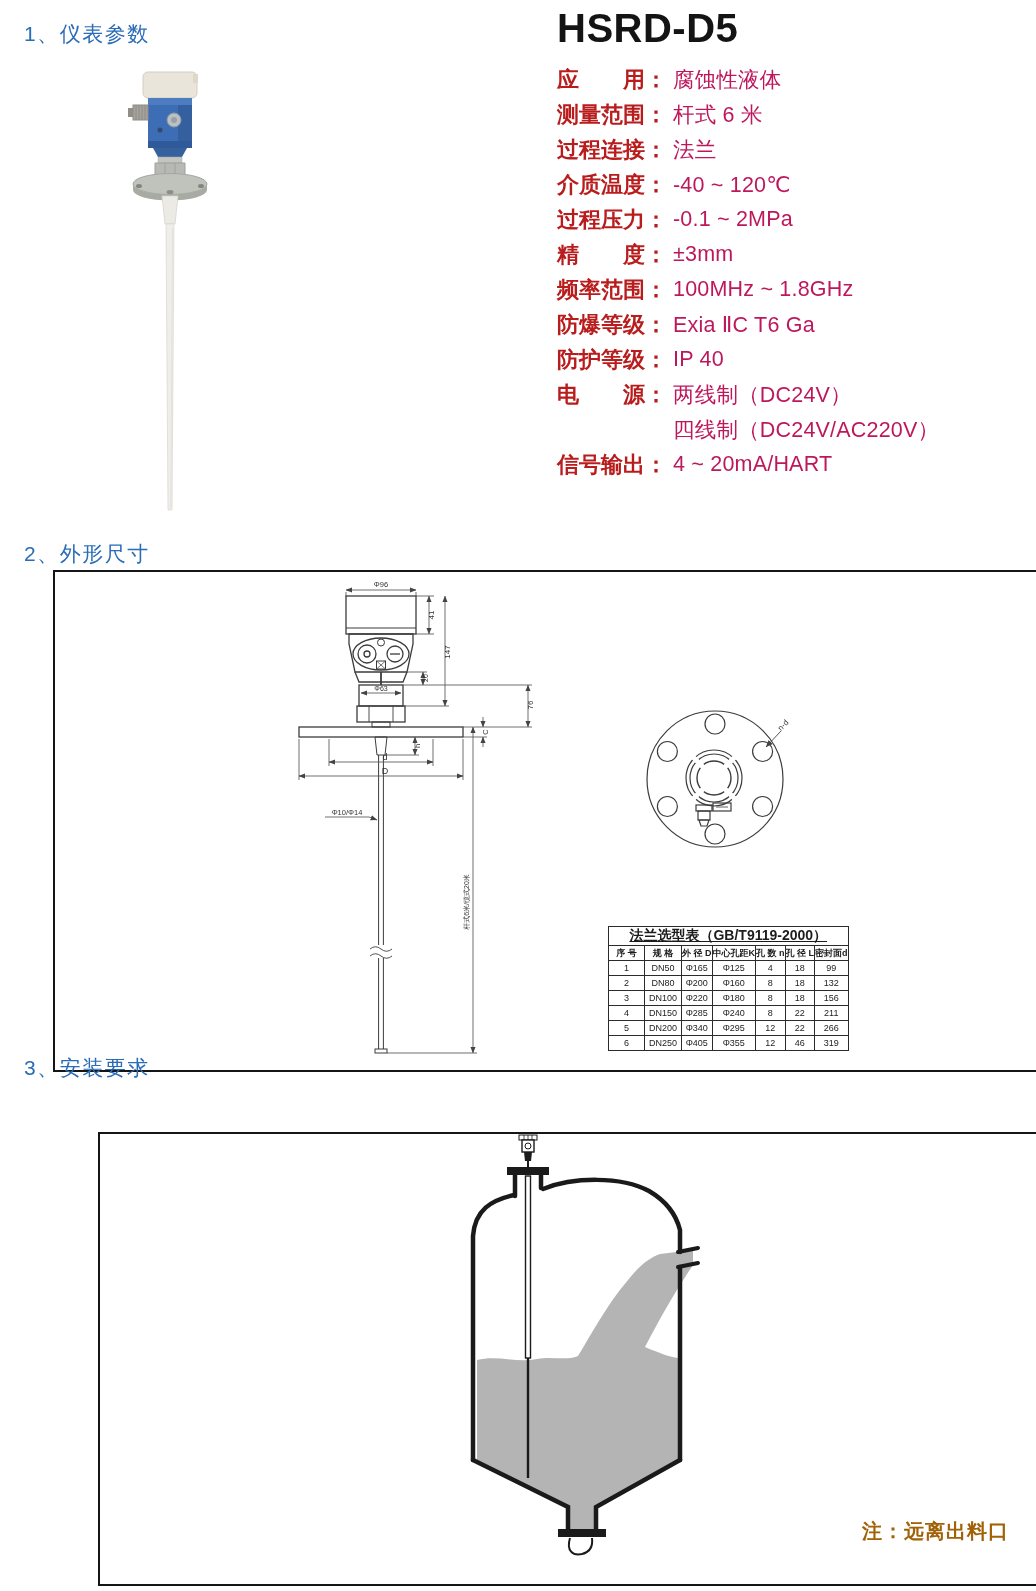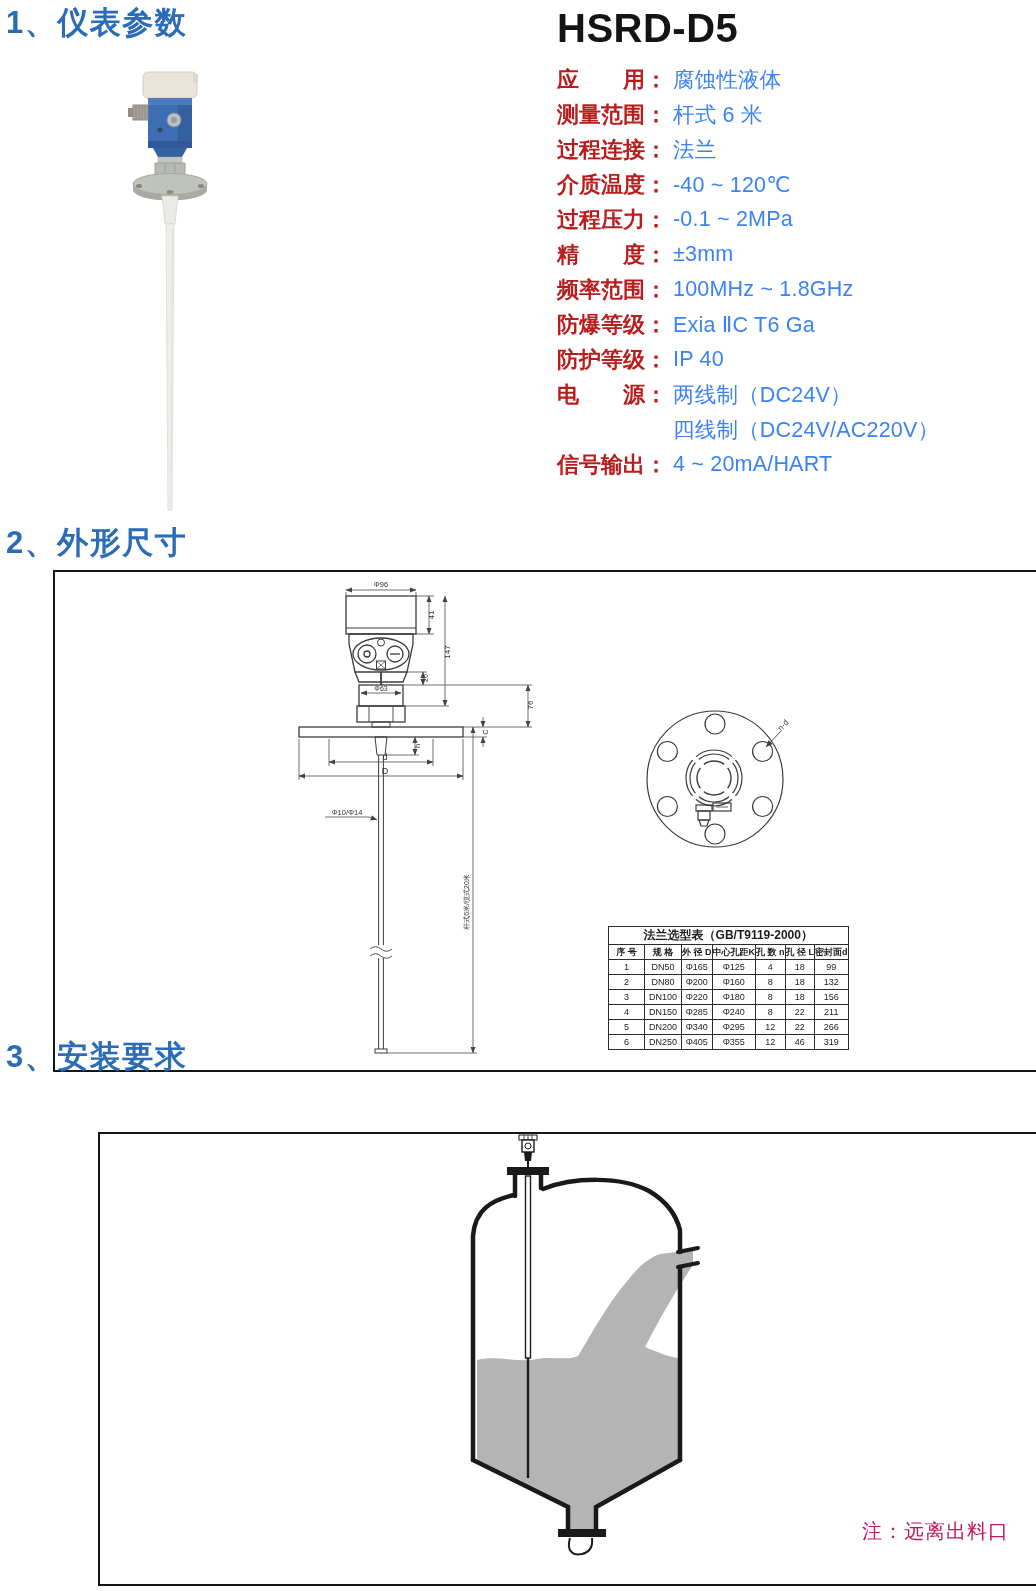--- a/index.html
+++ b/index.html
@@ -1,45 +1,45 @@
 <!DOCTYPE html>
 <html><head>
 <meta charset="utf-8">
 <style>
   html,body{margin:0;padding:0;}
   body{
     width:1036px;height:1591px;background:#ffffff;position:relative;overflow:hidden;
     font-family:"Liberation Sans","DejaVu Sans",sans-serif;color:#1a1a1a;
   }
-  .sec-head{position:absolute;left:6px;margin:0;font-size:31px;font-weight:700;
+  .sec-head{position:absolute;left:6px;margin:18px;font-size:21px;font-weight:400;
     color:#2a6cb6;letter-spacing:1.5px;white-space:nowrap;}
   #head1{top:2px;}
   #head2{top:522px;}
   #head3{top:1036px;}
   #model{position:absolute;left:557px;top:6px;font-size:40px;font-weight:700;
     letter-spacing:.5px;color:#141414;}
   #specs{position:absolute;left:557px;top:62px;}
   .spec-row{display:flex;height:35px;align-items:center;}
   .spec-label{display:inline-block;width:116px;font-size:22px;font-weight:700;
     white-space:pre;color:#b91c1c;flex:none;}
-  .spec-value{font-size:21.5px;font-weight:400;color:#3b82f6;letter-spacing:.2px;white-space:pre;}
+  .spec-value{font-size:21.5px;font-weight:400;color:#be185d;letter-spacing:.2px;white-space:pre;}
   .frame{position:absolute;border:2px solid #151515;background:#ffffff;margin-left:43px;}
   #box2{left:10px;top:570px;width:1012px;height:498px;}
   #box3{left:55px;top:1132px;width:967px;height:450px;}
   #photo{position:absolute;left:108px;top:58px;}
   #drawing,#tank{position:absolute;left:0;top:0;}
   #flange-table{position:absolute;left:553px;top:354px;border-collapse:collapse;
     table-layout:fixed;background:#fff;}
   #flange-table th,#flange-table td{border:1px solid #2b2b2b;font-size:9px;text-align:center;
     padding:0;height:14px;color:#1c1c1c;overflow:hidden;white-space:nowrap;}
   #flange-table th{font-weight:700;}
   #flange-table td{font-weight:400;}
-  #flange-table .title-cell{font-size:12px;height:13px;}
-  #note{position:absolute;left:762px;top:384px;font-size:20px;font-weight:400;
-    color:#be185d;letter-spacing:1px;white-space:nowrap;}
+  #flange-table .title-cell{font-size:14px;height:13px;text-decoration:underline;}
+  #note{position:absolute;left:762px;top:384px;font-size:20px;font-weight:700;
+    color:#a16207;letter-spacing:1px;white-space:nowrap;}
   svg text{font-family:"Liberation Sans","DejaVu Sans",sans-serif;}
 </style>
 </head>
 <body>
 
 <h2 class="sec-head" id="head1">1、仪表参数</h2>
 
 <svg id="photo" width="170" height="456" viewBox="0 0 170 456">
   <g>
     <rect x="35" y="14" width="54" height="26" rx="5" fill="#e9e5da" stroke="#d3cec1"></rect>

